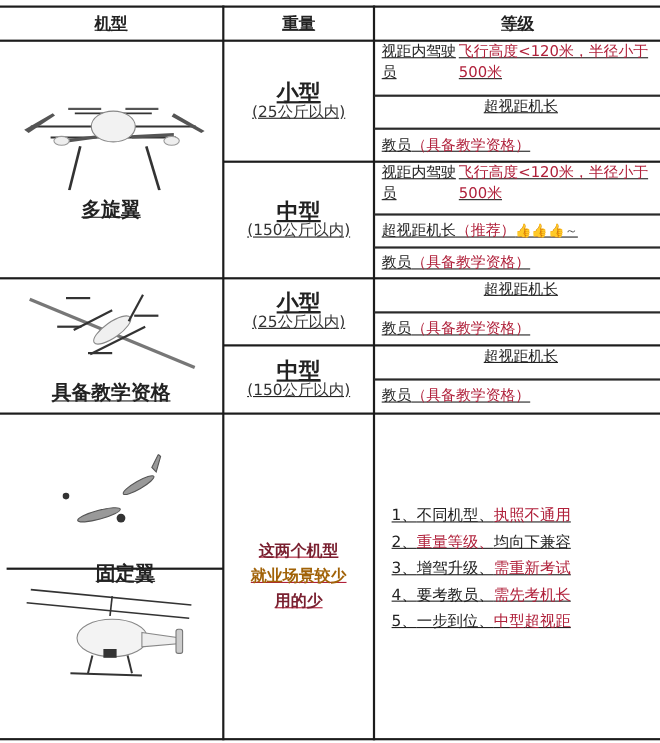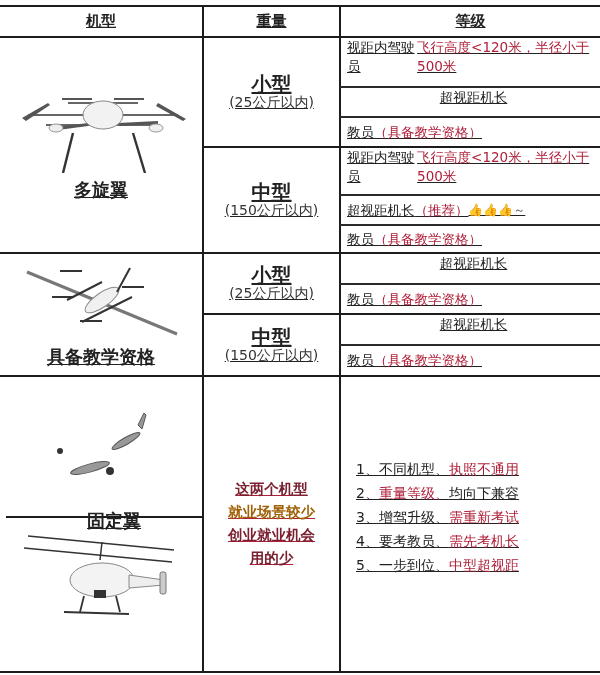--- a/index.html
+++ b/index.html
@@ -177,21 +177,20 @@
       <line x1="60" y1="66" x2="56" y2="82"></line>
       <line x1="92" y1="66" x2="96" y2="82"></line>
       <line x1="40" y1="82" x2="105" y2="84"></line>
     </g>
   </svg>
 </div>
 
 <div class="abs center" style="left:204px;top:377px;width:135px;height:294px;color:#b0203a;font-size:14.5px;line-height:23px;font-weight:bold;">
   <div style="color:#7a2030;">这两个机型</div>
   <div style="color:#a16207;">就业场景较少</div>
-  <div style="color:#7a2030;">创业就业机会</div>
   <div style="color:#7a2030;">用的少</div>
 </div>
 
 <div class="abs" style="left:356px;top:457px;width:240px;">
   <div class="note-line"><span>1、</span><span>不同机型、</span><span class="red">执照不通用</span></div>
   <div class="note-line"><span>2、</span><span class="red">重量等级、</span><span>均向下兼容</span></div>
   <div class="note-line"><span>3、</span><span>增驾升级、</span><span class="red">需重新考试</span></div>
   <div class="note-line"><span>4、</span><span>要考教员、</span><span class="red">需先考机长</span></div>
   <div class="note-line"><span>5、</span><span>一步到位、</span><span class="red">中型超视距</span></div>
 </div>

